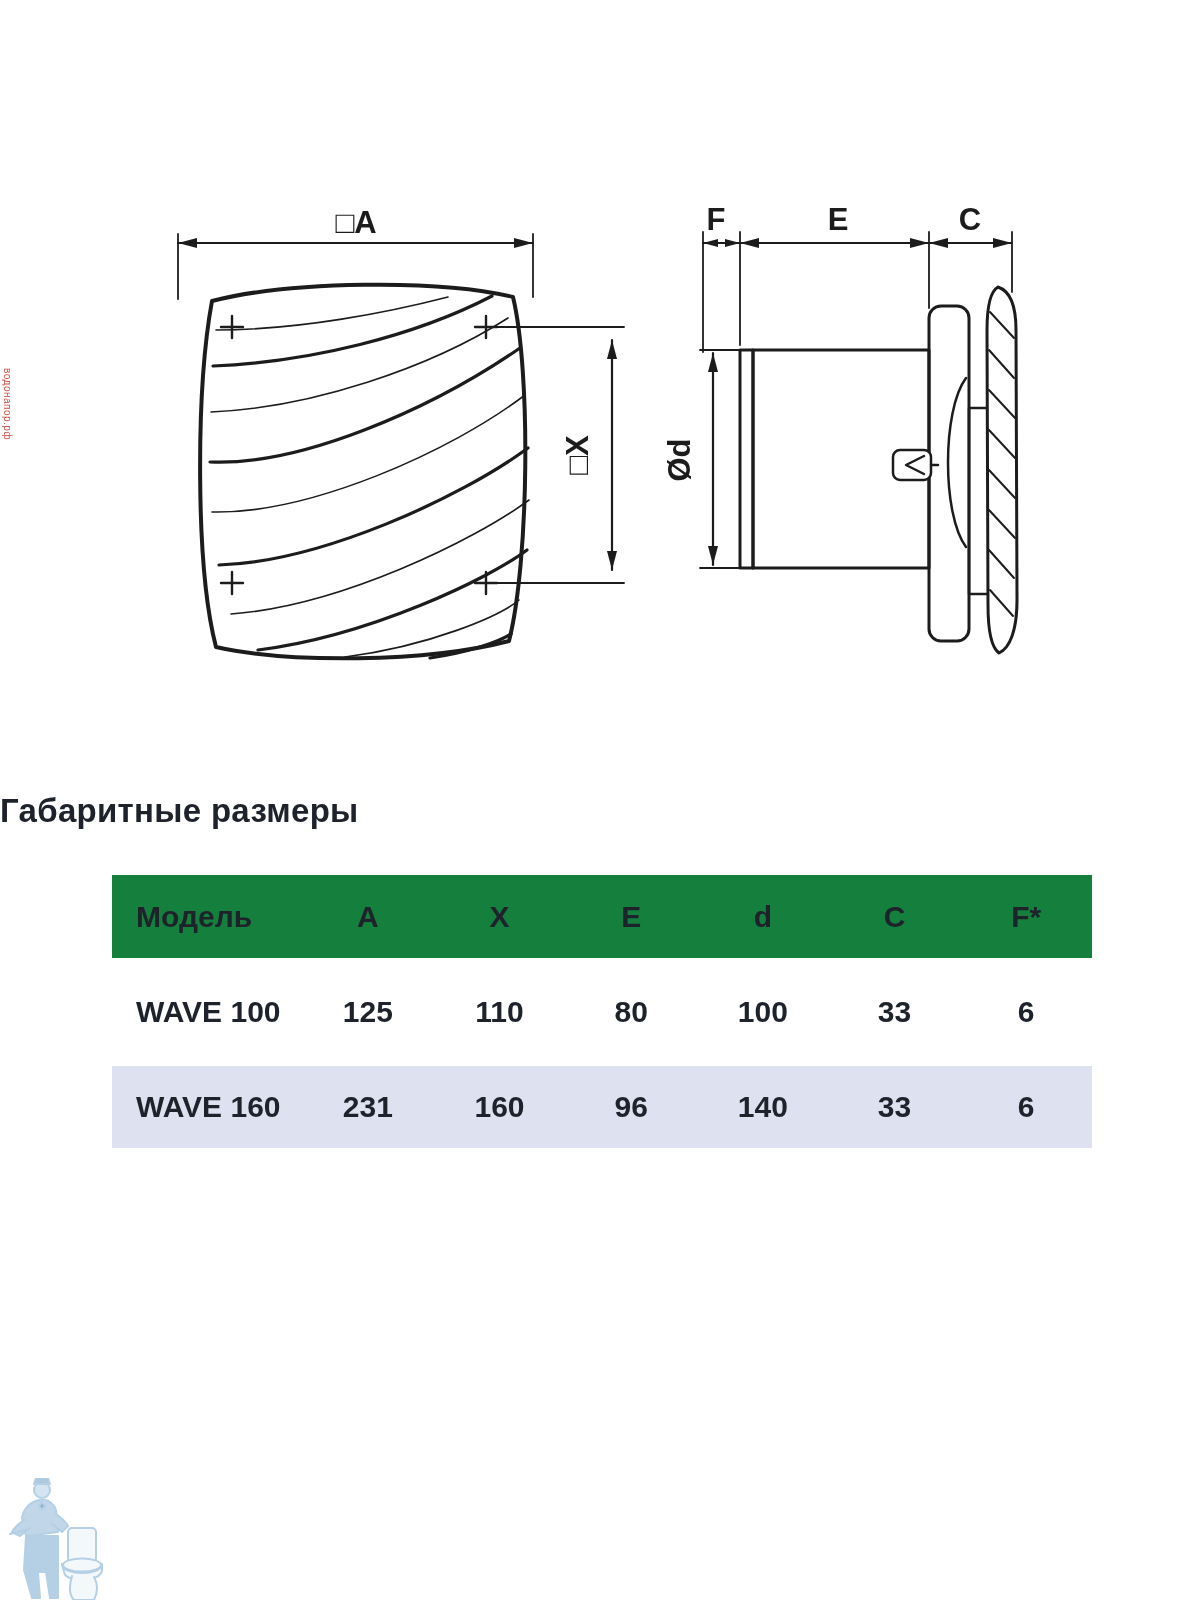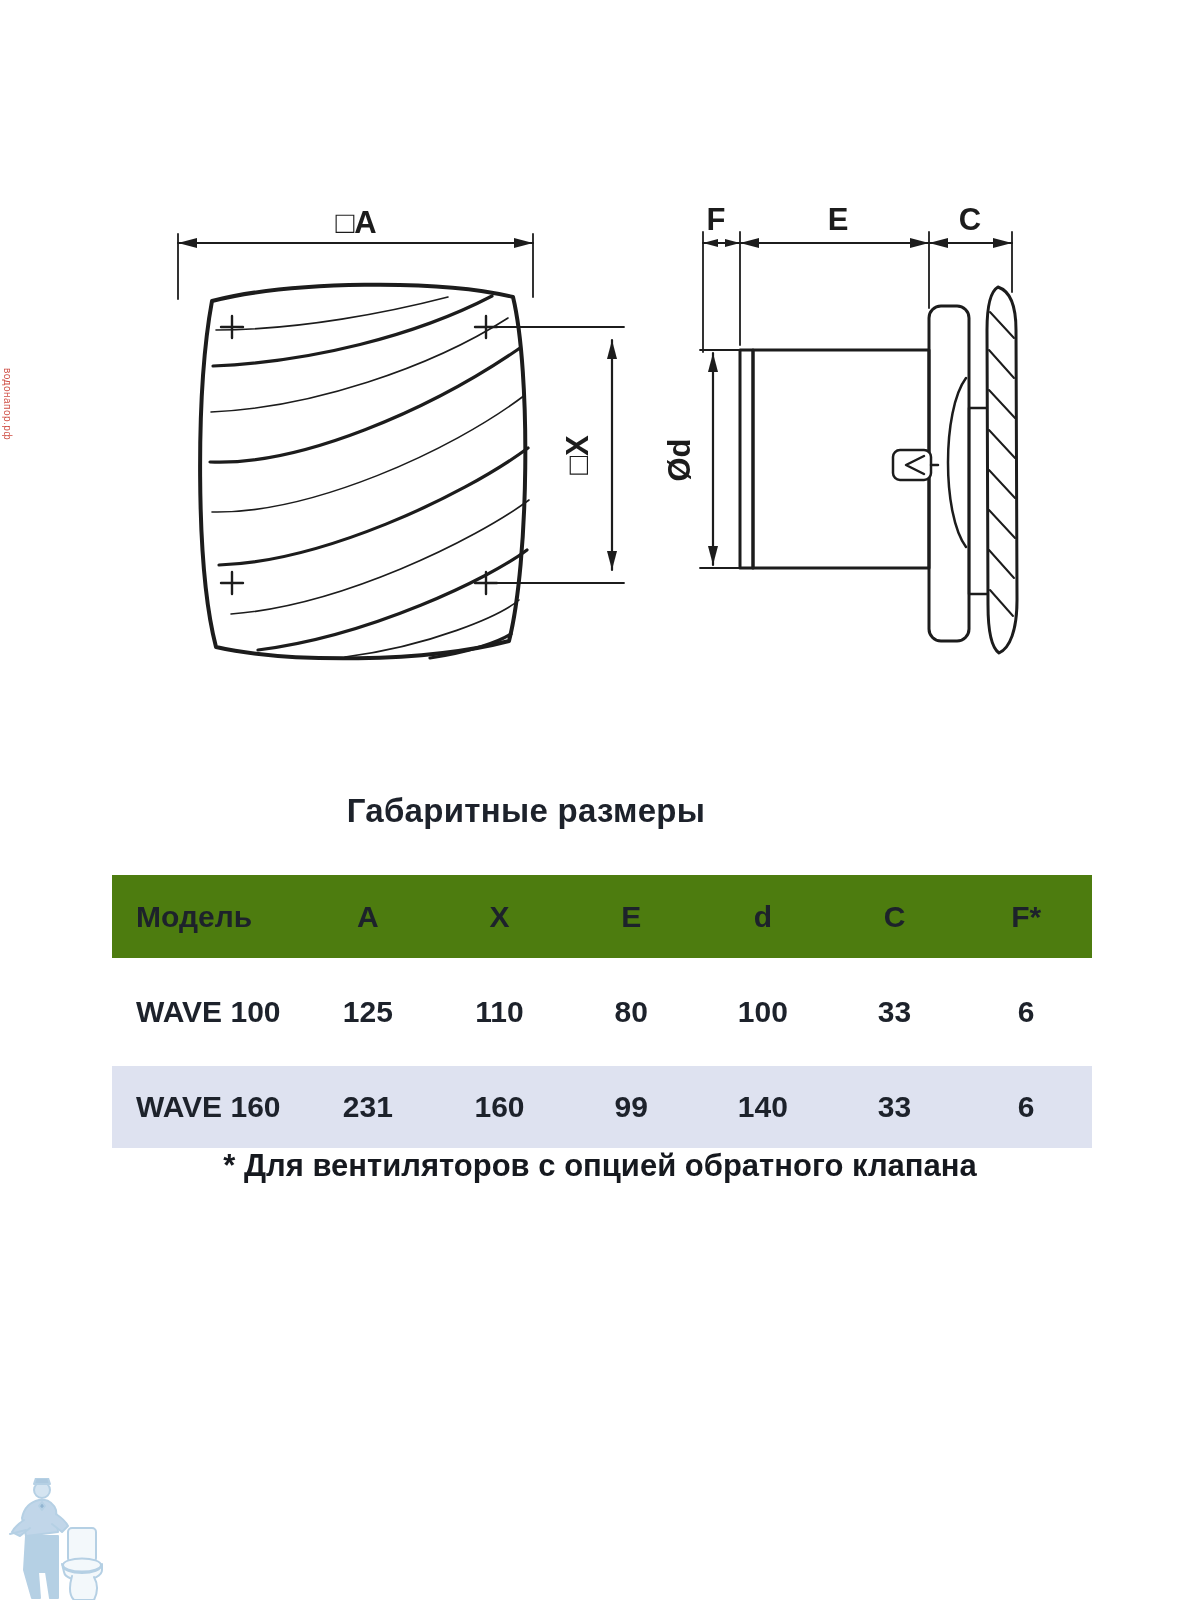--- a/index.html
+++ b/index.html
@@ -3,26 +3,26 @@
 <meta charset="utf-8">
 <style>
   html,body{margin:0;padding:0;background:#ffffff;}
   .page{
     position:relative;width:1200px;height:1600px;background:#ffffff;overflow:hidden;
     font-family:"Liberation Sans","DejaVu Sans",sans-serif;color:#1d222b;
   }
   svg text{font-family:"Liberation Sans","DejaVu Sans",sans-serif;}
   .drawings{position:absolute;left:0;top:0;}
   .section-title{
-    position:absolute;left:12px;top:792px;width:1028px;text-align:center;
+    position:absolute;left:0;top:792px;width:1028px;text-align:left;
     font-size:33px;font-weight:700;letter-spacing:.3px;
   }
   .dim-table{position:absolute;left:112px;top:875px;width:980px;}
   .t-row{display:grid;grid-template-columns:190px repeat(6,1fr);align-items:center;}
-  .t-row.head{height:83px;background:#4d7c0f;}
+  .t-row.head{height:83px;background:#15803d;}
   .t-row.r0{height:108px;background:#ffffff;}
   .t-row.r1{height:82px;background:#dee2f0;}
   .cell{text-align:center;font-size:30px;font-weight:700;color:#1d222b;}
   .cell.model{text-align:left;padding-left:24px;}
   .footnote{
     position:absolute;left:0;top:1148px;width:1200px;text-align:center;
     font-size:31px;font-weight:700;color:#16191f;
   }
   .left-watermark-text{
     position:absolute;left:2px;top:368px;
@@ -179,28 +179,27 @@
       <div class="cell">110</div>
       <div class="cell">80</div>
       <div class="cell">100</div>
       <div class="cell">33</div>
       <div class="cell">6</div>
     </div>
     <div class="t-row r1">
       <div class="cell model">WAVE 160</div>
       <div class="cell">231</div>
       <div class="cell">160</div>
-      <div class="cell">99</div>
+      <div class="cell">96</div>
       <div class="cell">140</div>
       <div class="cell">33</div>
       <div class="cell">6</div>
     </div>
   </div>
 
-  <div class="footnote">* Для вентиляторов с опцией обратного клапана</div>
 
   <div class="left-watermark-text">водонапор.рф</div>
 
   <svg class="plumber-watermark" width="110" height="122" viewBox="0 0 110 122" fill="none" stroke="#a9c8e0" stroke-width="2" stroke-linecap="round" stroke-linejoin="round">
 
     <g>
       <rect x="62" y="50" width="28" height="34" rx="4" fill="#f2f7fb"></rect>
       <path d="M 56 86 C 56 98, 96 98, 96 86 L 96 92 C 96 104, 60 106, 58 94 Z" fill="#f2f7fb"></path>
       <path d="M 66 98 C 62 112, 64 118, 68 122 L 88 122 C 92 114, 92 106, 88 99" fill="#f2f7fb"></path>
       <ellipse cx="76" cy="87" rx="19" ry="6.5" fill="#f2f7fb"></ellipse>

